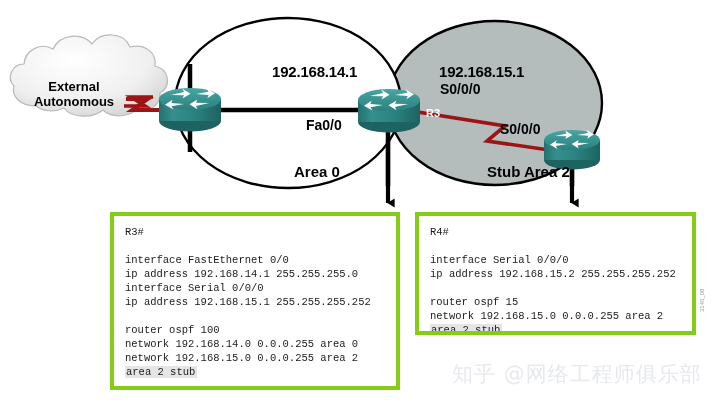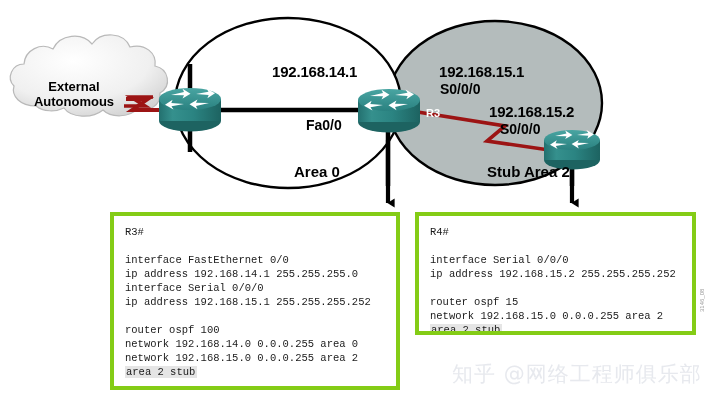--- a/index.html
+++ b/index.html
@@ -223,21 +223,20 @@
   </div>
 
   <div class="dlabel ip-label" style="left:272px; top:64px;">192.168.14.1</div>
 
   <div class="dlabel if-label" style="left:306px; top:118px;">Fa0/0</div>
 
   <div class="dlabel ip-label" style="left:413px; top:64px;margin-left:26px;">192.168.15.1</div>
 
   <div class="dlabel if-label" style="left:440px; top:82px;">S0/0/0</div>
 
-  <div class="dlabel ip-label" style="left:489px; top:104px;">192.168.15.2</div>
 
   <div class="dlabel if-label" style="left:500px; top:122px;">S0/0/0</div>
 
   <div class="dlabel area-label" style="left:258px; top:164px;">Area 0</div>
 
   <div class="dlabel area-label" style="left:451px; top:164px;">Stub Area 2</div>
 
   <div class="rtr-name" style="left:375px; top:107px; width:28px;">R3</div>
 
   <div class="rtr-name" style="left:559px; top:146px; width:26px;">R4</div>

